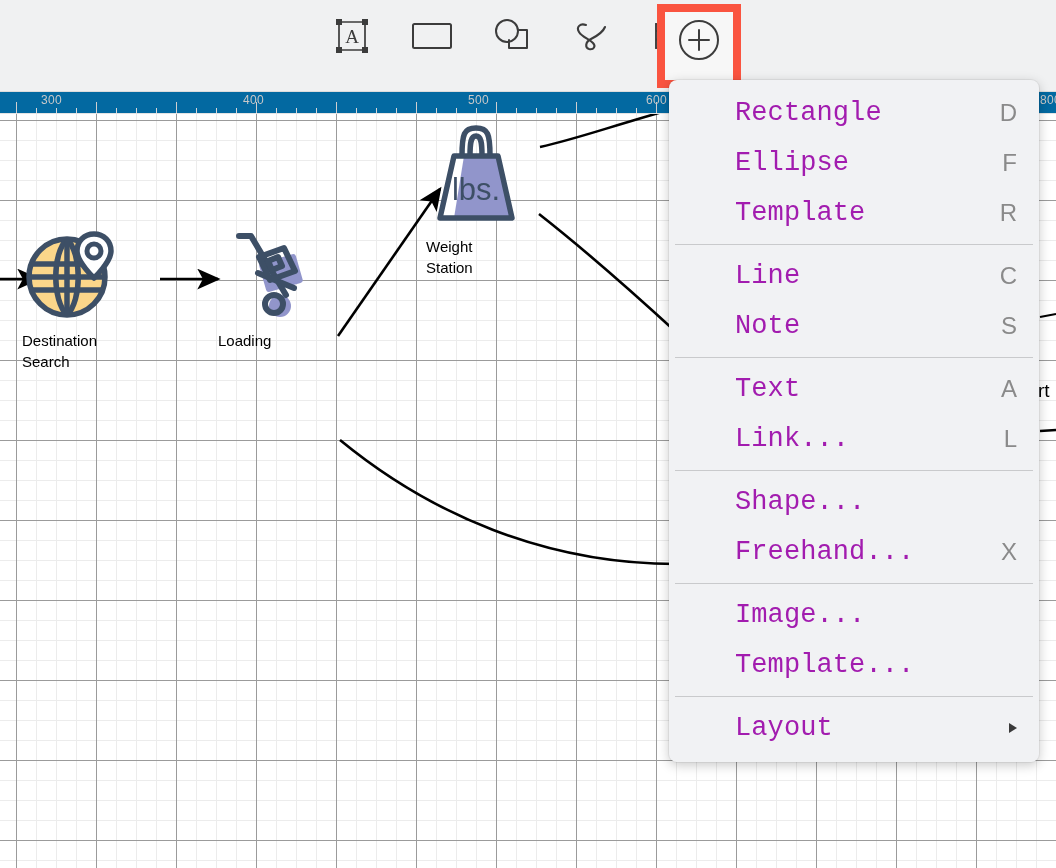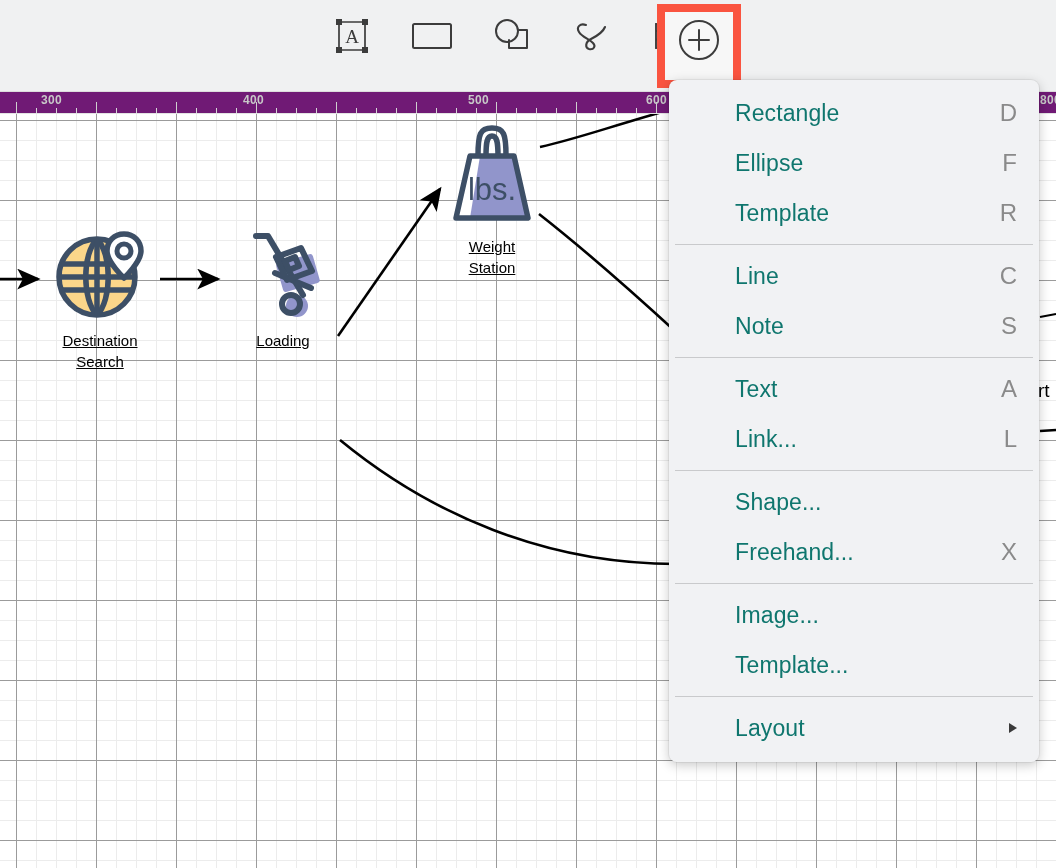--- a/index.html
+++ b/index.html
@@ -67,25 +67,24 @@
     justify-content: center;
     z-index: 6;
     cursor: pointer;
   }
 
   
   .ruler {
     position: absolute;
     left: 0; top: 92px;
     width: 1056px; height: 22px;
-    background: #701a75;
+    background: #0369a1;
     border-bottom: 1px solid #e4e4e4;
     box-sizing: border-box;
     overflow: hidden;
-    font-weight: bold;
   }
   .ruler-tick {
     position: absolute;
     bottom: 0;
     width: 1px;
     background: #d8d8d8;
   }
   .ruler-tick.minor { height: 5px; }
   .ruler-tick.major { height: 11px; background: #cfcfcf; }
   .ruler-label {
@@ -115,22 +114,21 @@
   }
   .canvas-ink {
     position: absolute;
     left: 0; top: 0;
     width: 1056px; height: 754px;
     pointer-events: none;
   }
 
   .node {
     position: absolute;
-    text-align: center;
-    text-decoration: underline;
+    text-align: left;
   }
   .node-icon { display: block; margin: 0 auto; }
   .node-label {
     font-size: 15px;
     color: #000000;
     line-height: 1.42;
     margin-top: 4px;
     white-space: pre-line;
     font-family: "Liberation Sans", sans-serif;
   }
@@ -156,23 +154,23 @@
   .menu-item {
     position: relative;
     height: 50px;
     display: flex;
     align-items: center;
     padding: 0 22px 0 66px;
     box-sizing: border-box;
     cursor: pointer;
   }
   .menu-item-label {
-    font-size: 23px;
-    color: #0f766e;
-    font-family: Liberation Sans, sans-serif;
+    font-size: 27px;
+    color: #a21caf;
+    font-family: Liberation Mono, monospace;
     letter-spacing: 0.1px;
   }
   .menu-item-shortcut {
     margin-left: auto;
     font-size: 24px;
     color: #8a8a8a;
     font-family: "Liberation Sans", sans-serif;
   }
   .menu-item-arrow {
     margin-left: auto;

